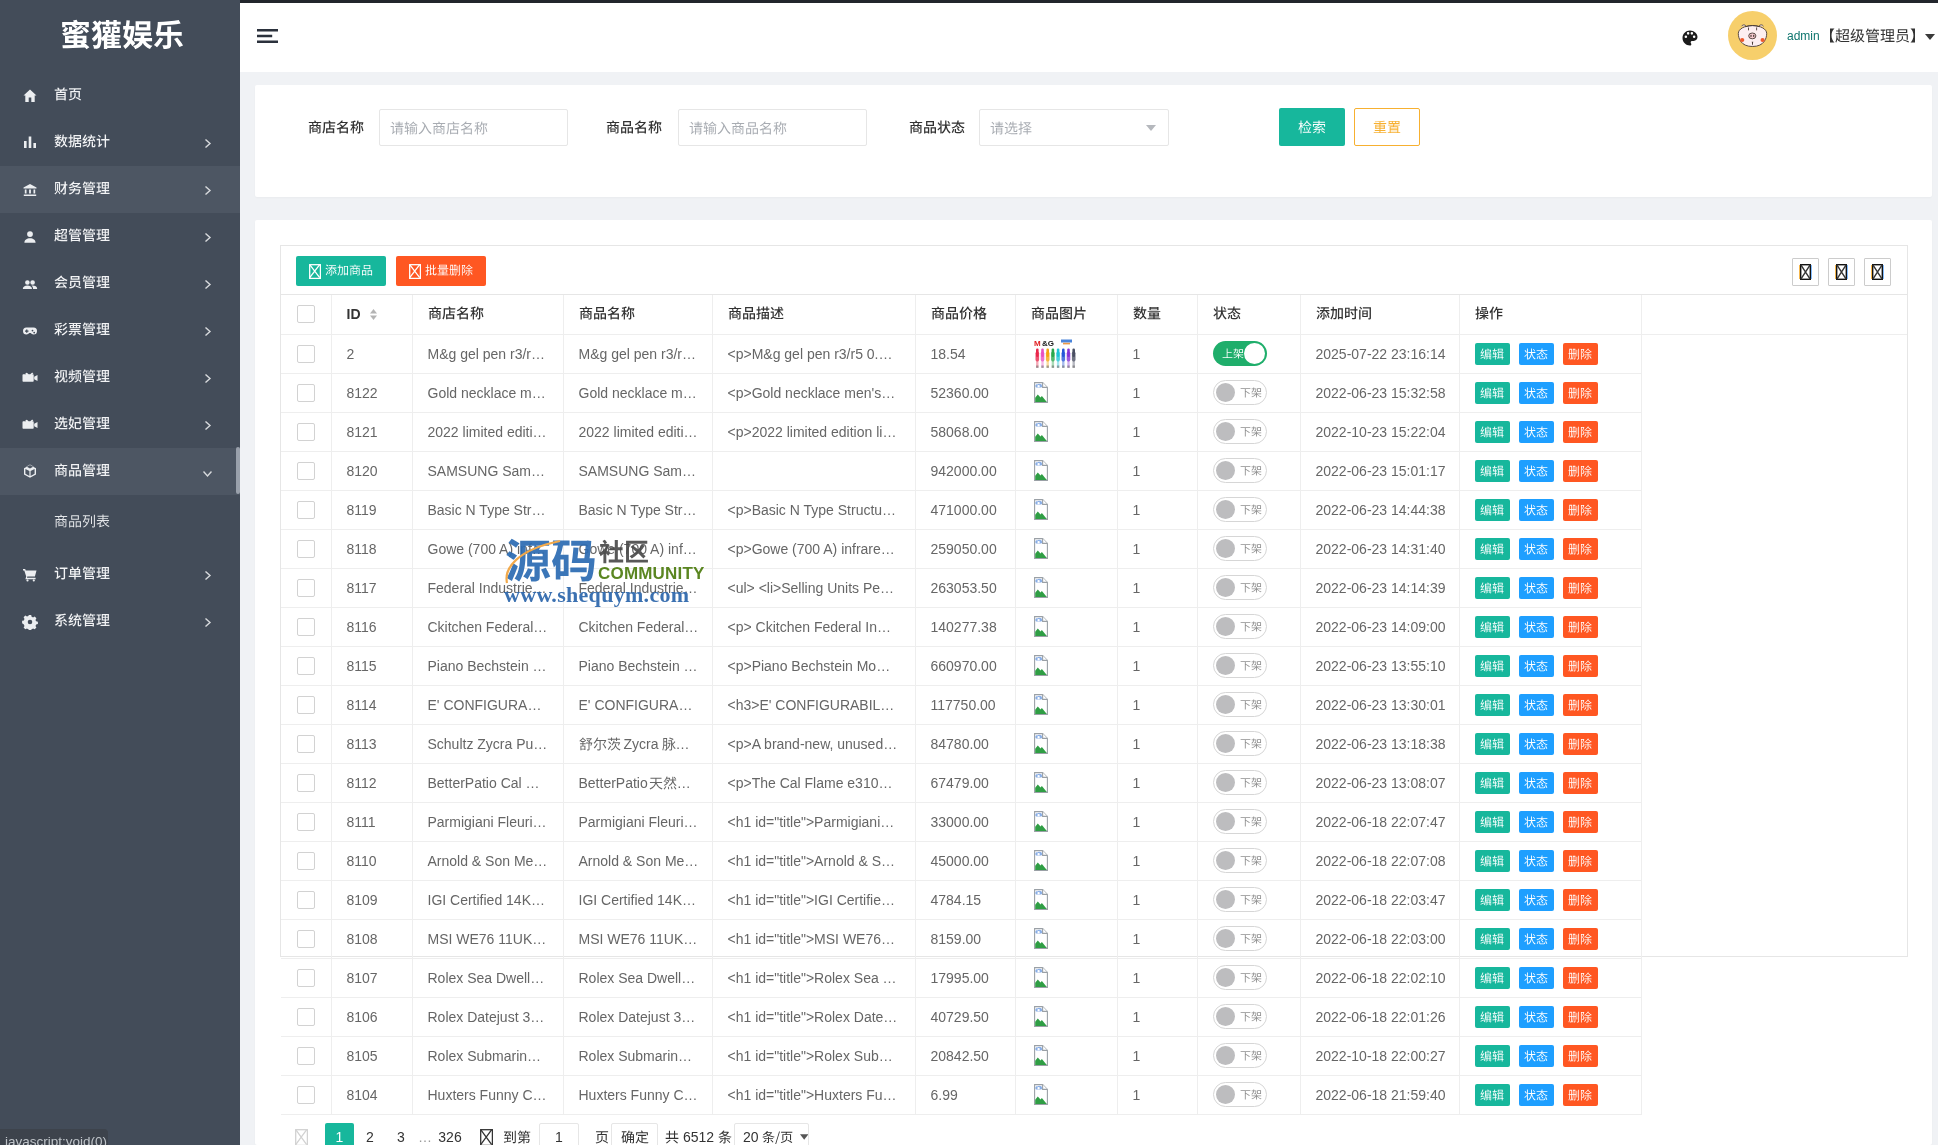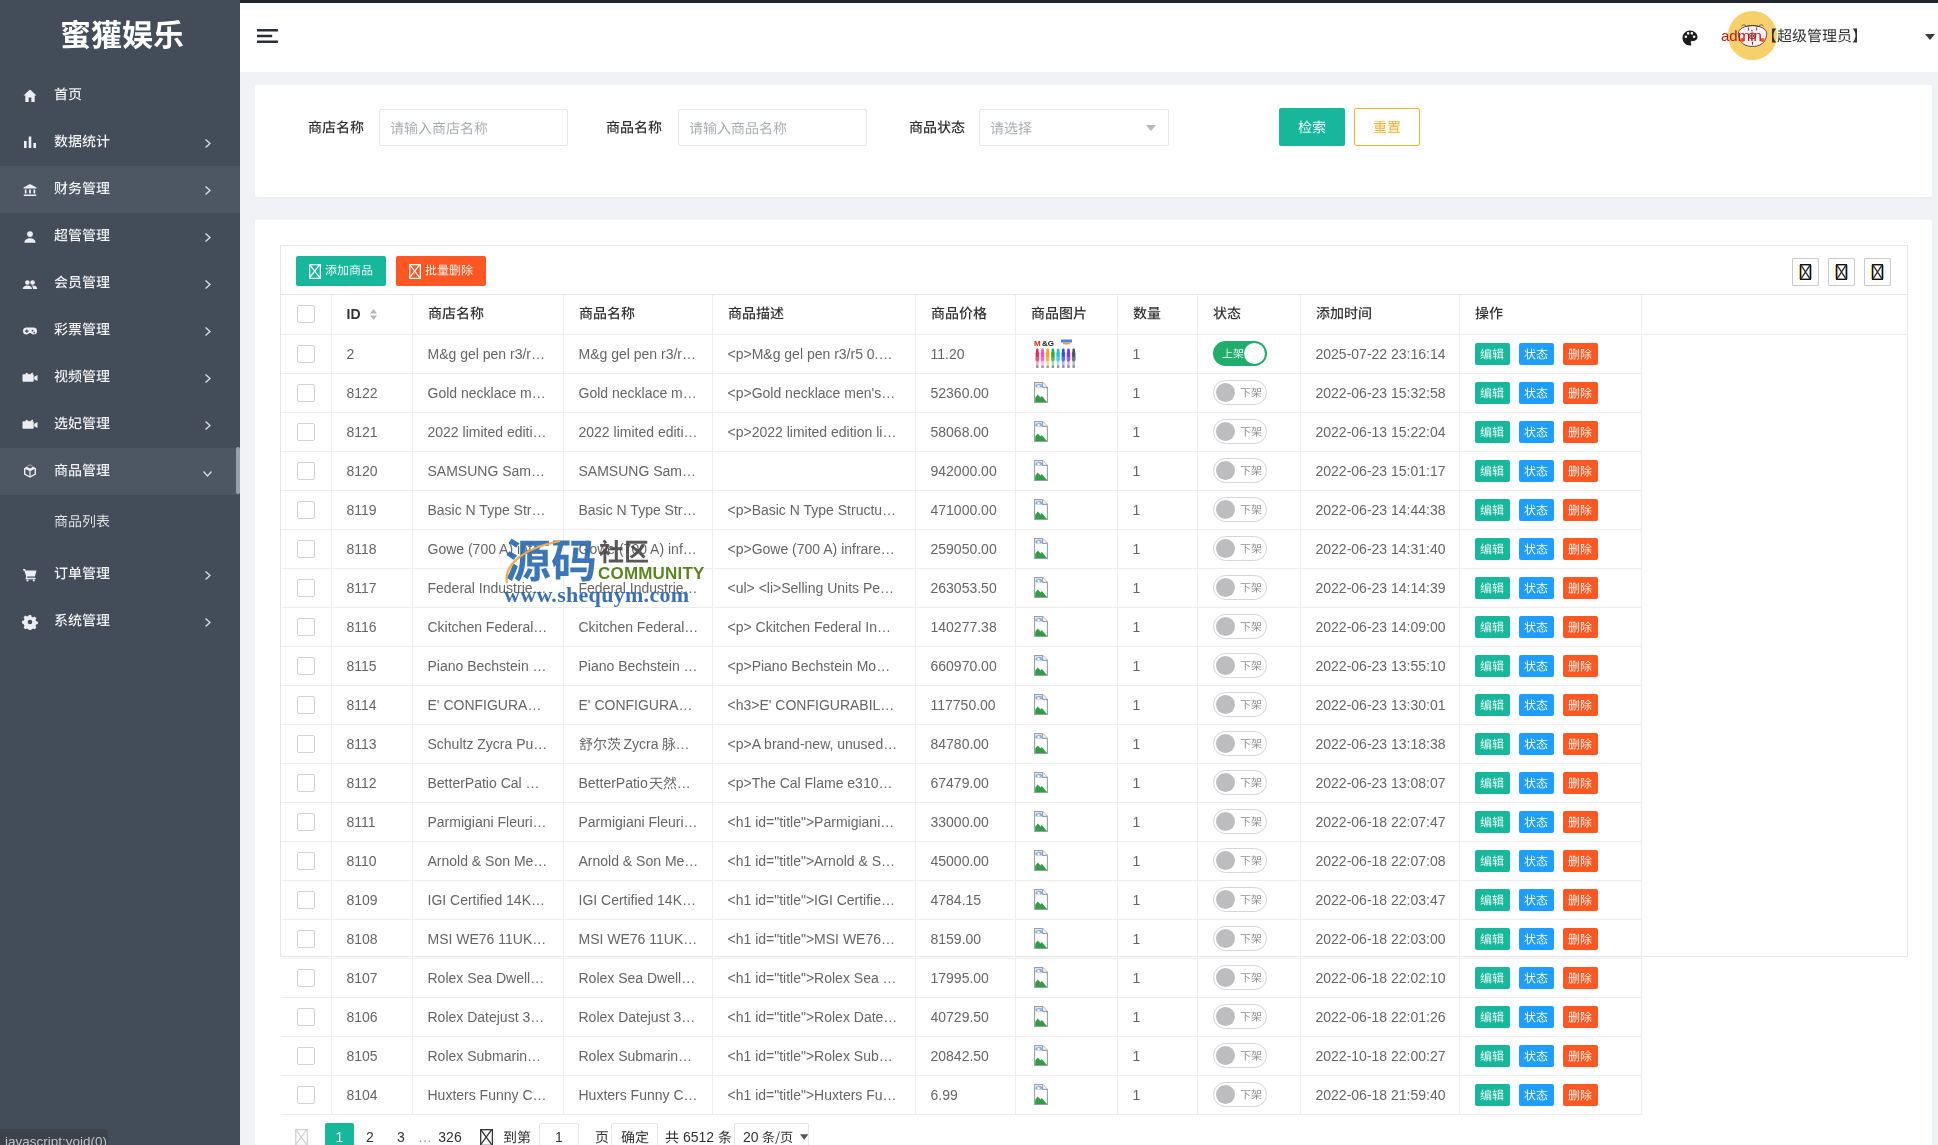--- a/index.html
+++ b/index.html
@@ -192,21 +192,21 @@
 <g fill="#4a3b35">
         <rect x="20" y="16.3" width=".9" height="3.2" rx=".4"></rect>
         <rect x="28.2" y="16.3" width=".9" height="3.2" rx=".4"></rect>
 <ellipse cx="23" cy="24.9" rx=".7" ry="1.1"></ellipse>
         <ellipse cx="25.7" cy="24.9" rx=".7" ry="1.1"></ellipse>
       </g>
 <circle cx="14.2" cy="29" r="2.1" fill="#f0582b"></circle>
       <circle cx="34.6" cy="29" r="2.1" fill="#f0582b"></circle>
 <path d="M23.8 30.5q.7.6 1.4 0l-.4 3.6q-.3.4-.6 0Z" fill="#4a3b35"></path>
 </svg>
-    <div class="abs fx" style="left:1481px;top:23.5px;height:18px;font-size:15px;color:#b91c1c">admin<svg width="105.0" height="15.0" viewBox="0 -880 7000 1000">
+    <div class="abs fx" style="left:1547px;top:23.5px;height:18px;font-size:12px;color:#0f766e">admin<svg width="105.0" height="15.0" viewBox="0 -880 7000 1000">
         <path fill="#333" d="M966 -841V-846H666V86H966V81C857 -11 768 -177 768 -380C768 -583 857 -749 966 -841Z M1594 -348H1833V-164H1594ZM1523 -411V-101H1908V-411ZM1097 -389C1094 -213 1085 -55 1027 45C1044 53 1075 72 1088 81C1117 28 1135 -39 1146 -115C1219 21 1339 54 1553 54H1940C1944 32 1958 -3 1970 -20C1908 -17 1601 -17 1552 -18C1452 -18 1374 -26 1313 -51V-252H1470V-319H1313V-461H1473C1488 -450 1505 -436 1513 -427C1621 -489 1682 -584 1702 -733H1856C1849 -603 1840 -552 1827 -537C1820 -529 1811 -527 1796 -528C1782 -528 1743 -528 1701 -532C1712 -514 1719 -487 1720 -467C1765 -465 1807 -465 1830 -467C1856 -469 1873 -475 1888 -492C1911 -518 1921 -588 1929 -768C1930 -777 1930 -798 1930 -798H1490V-733H1631C1615 -617 1568 -537 1480 -486V-529H1302V-653H1460V-720H1302V-840H1232V-720H1073V-653H1232V-529H1052V-461H1246V-93C1208 -126 1180 -174 1159 -241C1162 -287 1164 -335 1165 -385Z M2042 -56 2060 18C2155 -18 2280 -66 2398 -113L2383 -178C2258 -132 2127 -84 2042 -56ZM2400 -775V-705H2512C2500 -384 2465 -124 2329 36C2347 46 2382 70 2395 82C2481 -30 2528 -177 2555 -355C2589 -273 2631 -197 2680 -130C2620 -63 2548 -12 2470 24C2486 36 2512 64 2523 82C2597 45 2666 -6 2726 -73C2781 -10 2844 42 2915 78C2926 59 2949 32 2966 18C2894 -16 2829 -67 2773 -130C2842 -223 2895 -341 2926 -486L2879 -505L2865 -502H2763C2788 -584 2817 -689 2840 -775ZM2587 -705H2746C2722 -611 2692 -506 2667 -436H2839C2814 -339 2775 -257 2726 -187C2659 -278 2607 -386 2572 -499C2579 -564 2583 -633 2587 -705ZM2055 -423C2070 -430 2094 -436 2223 -453C2177 -387 2134 -334 2115 -313C2084 -275 2060 -250 2038 -246C2046 -227 2057 -192 2061 -177C2083 -193 2117 -206 2384 -286C2381 -302 2379 -331 2379 -349L2183 -294C2257 -382 2330 -487 2393 -593L2330 -631C2311 -593 2289 -556 2266 -520L2134 -506C2195 -593 2255 -703 2301 -809L2232 -841C2189 -719 2113 -589 2090 -555C2067 -521 2050 -498 2031 -493C2040 -474 2051 -438 2055 -423Z M3211 -438V81H3287V47H3771V79H3845V-168H3287V-237H3792V-438ZM3771 -12H3287V-109H3771ZM3440 -623C3451 -603 3462 -580 3471 -559H3101V-394H3174V-500H3839V-394H3915V-559H3548C3539 -584 3522 -614 3507 -637ZM3287 -380H3719V-294H3287ZM3167 -844C3142 -757 3098 -672 3043 -616C3062 -607 3093 -590 3108 -580C3137 -613 3164 -656 3189 -703H3258C3280 -666 3302 -621 3311 -592L3375 -614C3367 -638 3350 -672 3331 -703H3484V-758H3214C3224 -782 3233 -806 3240 -830ZM3590 -842C3572 -769 3537 -699 3492 -651C3510 -642 3541 -626 3554 -616C3575 -640 3595 -669 3612 -702H3683C3713 -665 3742 -618 3755 -589L3816 -616C3805 -640 3784 -672 3761 -702H3940V-758H3638C3648 -781 3656 -805 3663 -829Z M4476 -540H4629V-411H4476ZM4694 -540H4847V-411H4694ZM4476 -728H4629V-601H4476ZM4694 -728H4847V-601H4694ZM4318 -22V47H4967V-22H4700V-160H4933V-228H4700V-346H4919V-794H4407V-346H4623V-228H4395V-160H4623V-22ZM4035 -100 4054 -24C4142 -53 4257 -92 4365 -128L4352 -201L4242 -164V-413H4343V-483H4242V-702H4358V-772H4046V-702H4170V-483H4056V-413H4170V-141C4119 -125 4073 -111 4035 -100Z M5268 -730H5735V-616H5268ZM5190 -795V-551H5817V-795ZM5455 -327V-235C5455 -156 5427 -49 5066 22C5083 38 5106 67 5115 84C5489 0 5535 -129 5535 -234V-327ZM5529 -65C5651 -23 5815 42 5898 84L5936 20C5850 -21 5685 -82 5566 -120ZM5155 -461V-92H5232V-391H5776V-99H5856V-461Z M6334 86V-846H6034V-841C6143 -749 6232 -583 6232 -380C6232 -177 6143 -11 6034 81V86Z"></path>
       </svg></div>
     <svg class="abs" style="left:1685px;top:31px" width="10" height="6" viewBox="0 0 10 6">
       <path d="M0 0h10L5 6Z" fill="#3a3a3a"></path>
     </svg>
   </div>
 <div class="card" style="left:255px;top:85px;width:1677px;height:112px">
     <div class="abs" style="left:53px;top:24px;height:36px;display:flex;align-items:center">
       <svg width="56.0" height="14.0" viewBox="0 -880 4000 1000">
         <path fill="#333" d="M433 -825C445 -800 457 -770 468 -742H58V-661H337L269 -638C288 -604 312 -557 324 -526H111V82H202V-449H805V-12C805 3 799 8 783 8C768 9 710 9 653 7C665 27 676 57 680 79C764 79 816 78 849 66C882 54 893 34 893 -11V-526H676C699 -559 724 -599 747 -638L645 -659C631 -620 604 -567 580 -526H339L416 -555C404 -582 378 -627 358 -661H944V-742H575C563 -774 544 -815 527 -849ZM552 -394C616 -346 703 -280 746 -239L802 -303C757 -342 669 -405 606 -449ZM396 -439C350 -394 279 -346 220 -312C232 -294 253 -251 259 -236C275 -246 292 -258 309 -271V2H389V-42H687V-278H319C370 -317 424 -364 463 -407ZM389 -210H609V-109H389Z M1292 -294V72H1384V32H1777V70H1874V-294H1604V-410H1921V-496H1604V-604H1506V-294ZM1384 -52V-206H1777V-52ZM1460 -822C1477 -794 1494 -759 1505 -727H1120V-468C1120 -322 1112 -114 1026 30C1049 40 1092 68 1110 84C1202 -70 1217 -309 1217 -468V-637H1950V-727H1612C1599 -764 1578 -808 1554 -843Z M2251 -518C2296 -485 2350 -441 2392 -403C2281 -346 2159 -305 2039 -281C2056 -260 2078 -219 2088 -194C2141 -206 2194 -222 2246 -240V83H2340V35H2756V84H2853V-349H2488C2642 -438 2773 -558 2850 -711L2785 -750L2769 -745H2442C2464 -772 2484 -799 2503 -826L2396 -848C2336 -753 2223 -647 2060 -572C2081 -555 2111 -520 2125 -497C2217 -545 2294 -600 2359 -659H2708C2652 -579 2572 -510 2480 -452C2435 -492 2374 -538 2325 -572ZM2756 -51H2340V-263H2756Z M3498 -449C3477 -326 3440 -203 3384 -124C3406 -113 3444 -90 3461 -76C3516 -163 3560 -297 3586 -433ZM3779 -434C3820 -325 3860 -179 3873 -85L3961 -112C3946 -208 3905 -348 3861 -459ZM3526 -842C3503 -719 3461 -598 3404 -514V-559H3282V-721C3330 -733 3376 -747 3415 -762L3360 -837C3285 -804 3161 -774 3054 -756C3064 -736 3076 -704 3080 -684C3117 -689 3157 -695 3196 -703V-559H3049V-471H3184C3147 -364 3086 -243 3027 -175C3041 -154 3062 -117 3071 -92C3115 -149 3160 -235 3196 -326V85H3282V-347C3311 -304 3344 -254 3358 -225L3412 -301C3393 -324 3310 -413 3282 -440V-471H3404V-485C3426 -473 3454 -455 3468 -443C3503 -493 3534 -557 3561 -628H3643V-25C3643 -12 3638 -8 3625 -8C3612 -7 3568 -7 3524 -9C3537 15 3551 55 3556 81C3620 81 3665 78 3696 64C3726 49 3736 24 3736 -25V-628H3848C3833 -594 3817 -556 3801 -524L3883 -504C3910 -565 3940 -637 3964 -703L3904 -720L3891 -716H3590C3600 -751 3609 -787 3616 -824Z"></path>
@@ -361,21 +361,21 @@
             <th style="border-right:none"></th>
           </tr>
           <tr>
             <td style="padding:0;text-align:center">
               <div class="ck" style="margin:0 auto"></div>
             </td>
             <td>2</td>
             <td>M&amp;g gel pen r3/r…</td>
             <td>M&amp;g gel pen r3/r…</td>
             <td>&lt;p&gt;M&amp;g gel pen r3/r5 0.…</td>
-            <td>11.20</td>
+            <td>18.54</td>
             <td>
               <div style="margin-left:3px">
                 <svg width="43" height="31" viewBox="0 0 43 31" style="display:block">
                   <text x="0" y="7.5" font-family="Liberation Sans" font-size="8" font-weight="bold" fill="#e02325">M</text>
                   <text x="8" y="7.5" font-family="Liberation Sans" font-size="8" font-weight="bold" fill="#222">&amp;G</text>
                   <rect x="27" y="1.5" width="11" height="3" fill="#2a6fd4" fill-opacity=".85"></rect>
                   <rect x="29" y="4.8" width="7" height="1.6" fill="#e8882a" fill-opacity=".85"></rect>
                   <g fill="#e8274b">
                     <rect x="2.0" y="10.5" width="2.6" height="8.5" rx="1.2"></rect>
                     <rect x="1.5" y="13.5" width="3.6" height="10" rx="1.7" fill-opacity=".8"></rect>
@@ -531,21 +531,21 @@
             </td>
             <td>1</td>
             <td>
               <div class="sw swoff">
                 <div class="knob"></div>
                 <span style="margin-left:26px"><svg width="22.0" height="11.0">
                     <use href="#s-off" fill="#8e8e8e"></use>
                   </svg></span>
               </div>
             </td>
-            <td>2022-06-13 15:22:04</td>
+            <td>2022-10-23 15:22:04</td>
             <td>
               <div class="fx">
                 <div class="xsbtn" style="background:#17b79c">
                   <svg width="24.0" height="12.0">
                     <use href="#s-edit" fill="#fff"></use>
                   </svg>
                 </div>
                 <div class="xsbtn" style="background:#1e9fff">
                   <svg width="24.0" height="12.0">
                     <use href="#s-stat" fill="#fff"></use>

